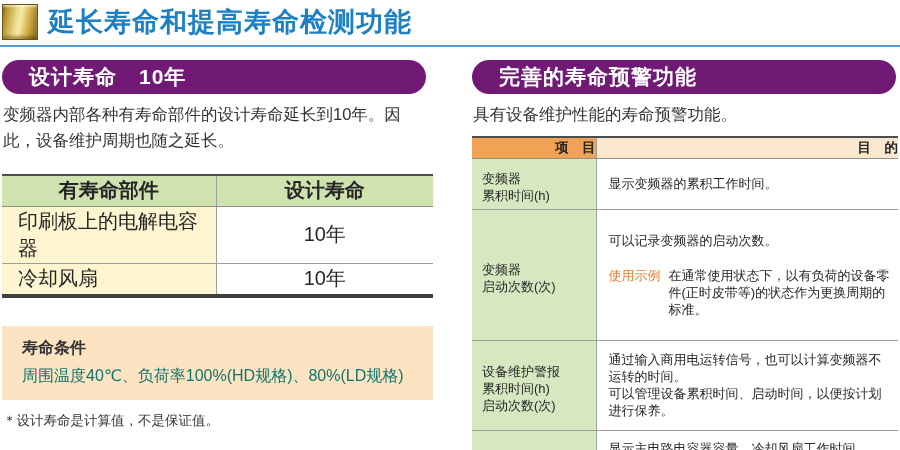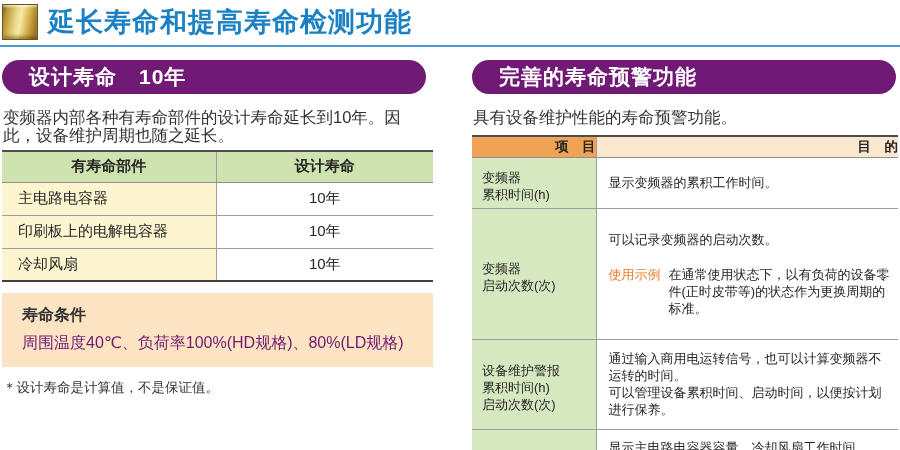--- a/index.html
+++ b/index.html
@@ -37,56 +37,56 @@
   .pill {
     height:34px; border-radius:17px;
     background:#701a75; color:#ffffff;
     font-size:21px; font-weight:bold; letter-spacing:1px;
     display:flex; align-items:center; padding-left:27px;
   }
   .col-left .pill { width:424px; }
   .col-right .pill { width:424px; }
 
   .intro {
-    margin:14px 0 0 1px;
-    font-size:16.5px; line-height:18px;
+    margin:7px 0 0 1px;
+    font-size:16.5px; line-height:26px;
     color:#333333;
   }
 
   
   .life-table {
-    width:100%; margin-top:6px;
+    width:100%; margin-top:21px;
     border-collapse:collapse;
     border-top:2px solid #4d4d4d;
-    border-bottom:2px solid #404040;
-    font-size:15px;
+    border-bottom:4px solid #404040;
+    font-size:20px;
   }
   .life-table th {
     background:#cfe3b0;
     height:31px; font-weight:bold; text-align:center;
     border-bottom:1px solid #8f8f8f;
   }
   .life-table td {
     height:33px;
     border-bottom:1px solid #9e9e9e;
   }
   .life-table th:first-child, .life-table td:first-child {
     width:214px; border-right:1px solid #9e9e9e;
   }
   .life-table td.part { background:#fdf5cf; padding-left:16px; text-align:left; }
   .life-table td.life { text-align:center; }
 
   
   .condition-box {
-    margin-top:11px; width:431px;
+    margin-top:28px; width:431px;
     background:#fce3c2;
     padding:12px 8px 13px 20px;
   }
   .cond-title { font-size:16px; font-weight:bold; color:#333; }
-  .cond-text  { font-size:16px; margin-top:7px; color:#701a75; }
+  .cond-text  { font-size:16px; margin-top:7px; color:#0f766e; }
 
   .footnote { margin:12px 0 0 1px; font-size:13.5px; color:#333; }
 
   
   .warn-table {
     width:100%; margin-top:9px;
     border-collapse:collapse;
     border-top:2px solid #4d4d4d;
     border-bottom:2px solid #4d4d4d;
     font-size:13px; line-height:17px;
@@ -137,24 +137,20 @@
 
       <table class="life-table">
         <thead>
           <tr>
             <th>有寿命部件</th>
             <th>设计寿命</th>
           </tr>
         </thead>
         <tbody>
           <tr>
-            <td class="part">主电路电容器</td>
-            <td class="life">10年</td>
-          </tr>
-          <tr>
             <td class="part">印刷板上的电解电容器</td>
             <td class="life">10年</td>
           </tr>
           <tr>
             <td class="part">冷却风扇</td>
             <td class="life">10年</td>
           </tr>
         </tbody>
       </table>
 

